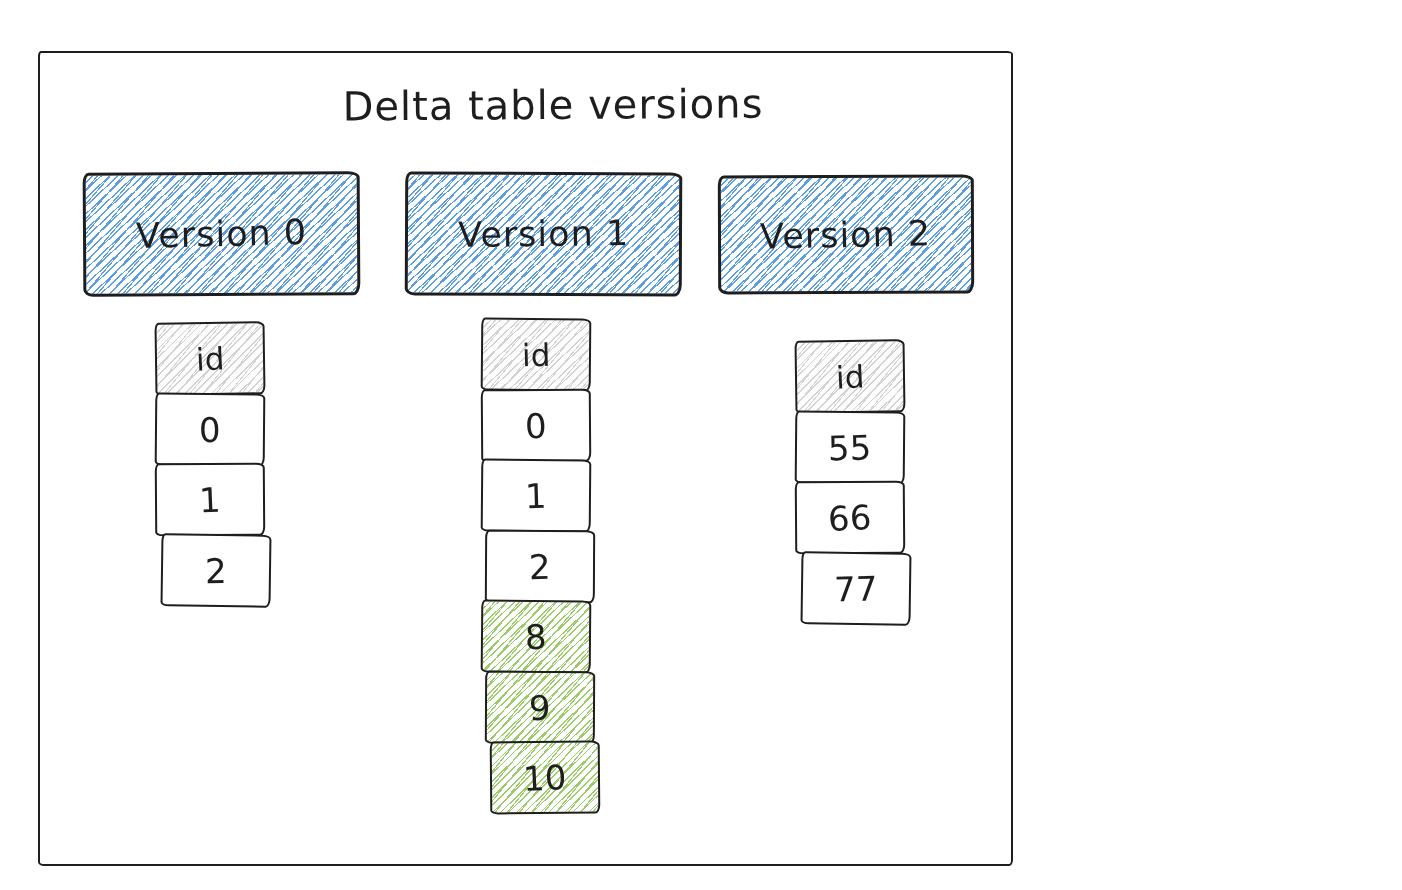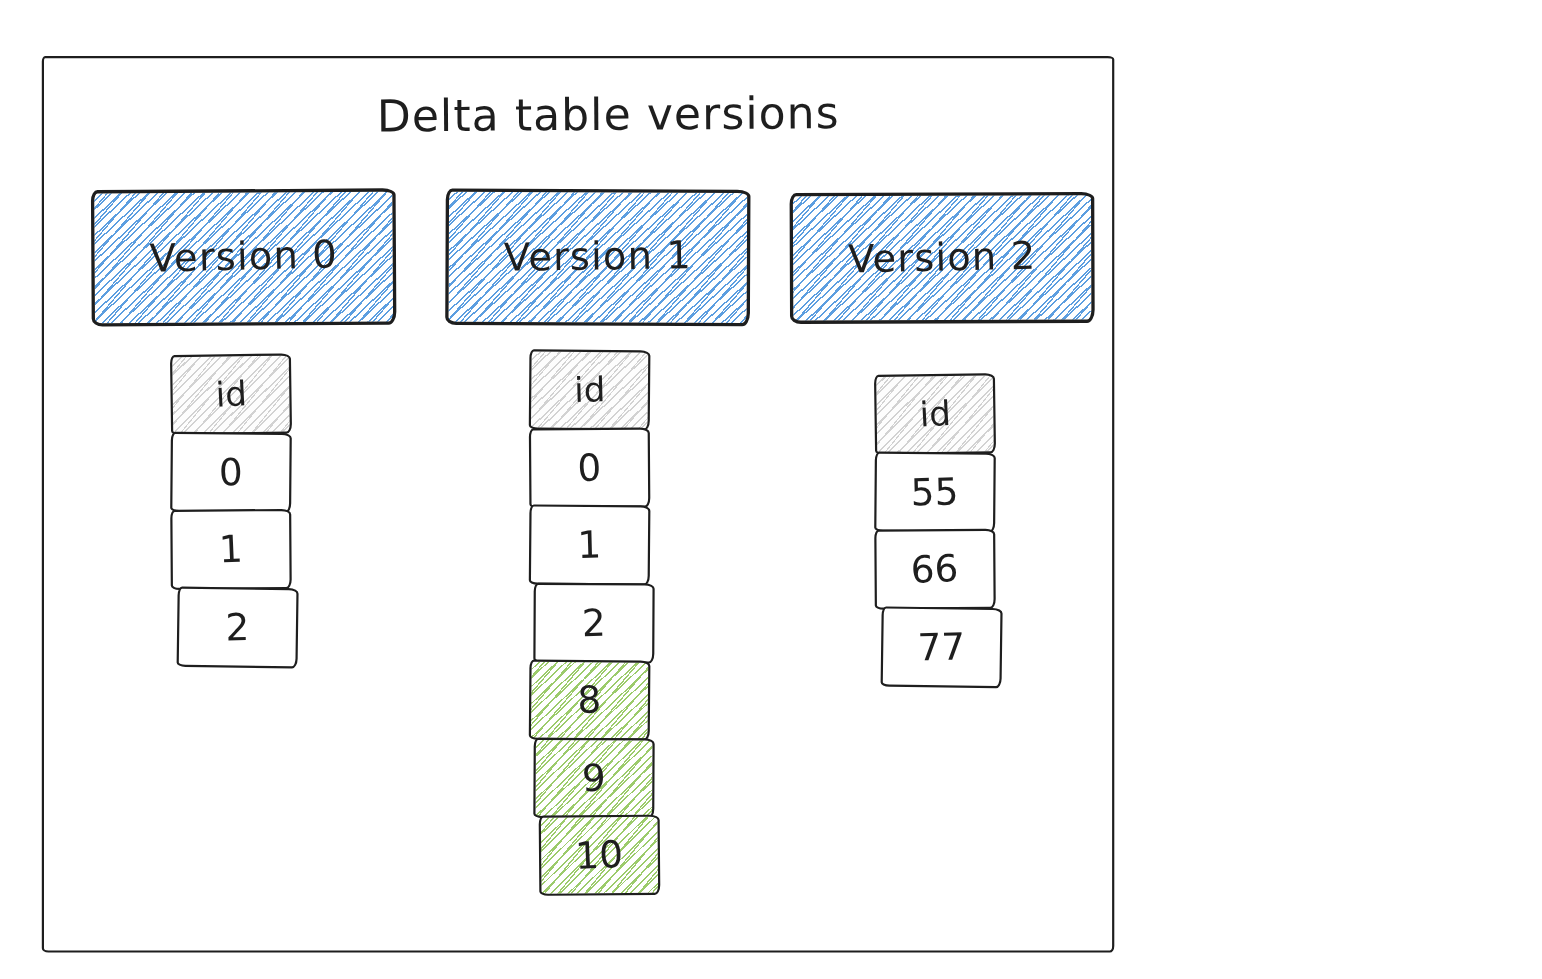--- a/index.html
+++ b/index.html
@@ -43,21 +43,21 @@
     display: flex; align-items: center; justify-content: center;
     font-size: 35px;
     letter-spacing: 1px;
     background:
       repeating-linear-gradient(137deg, transparent 0 4.4px, var(--blue-hatch, #5c9ee0) 4.4px 5.7px),
       repeating-linear-gradient(131deg, transparent 0 8.4px, var(--blue-hatch, #5c9ee0) 8.4px 9.6px),
       #ffffff;
   }
   .vh0 { left: 83px;  top: 172px; width: 277px; transform: rotate(-0.35deg); }
   .vh1 { left: 405px; top: 172px; width: 277px; transform: rotate(0.25deg); }
-  .vh2 { left: 718px; top: 175px; width: 277px; height: 119px; transform: rotate(-0.2deg); }
+  .vh2 { left: 718px; top: 175px; width: 256px; height: 119px; transform: rotate(-0.2deg); }
   .version-header .lbl { transform: rotate(-1deg); }
 
   
   .column { position: absolute; display: flex; flex-direction: column; width: 112px; }
   .col0 { left: 155px; top: 322px; }
   .col1 { left: 481px; top: 318px; }
   .col2 { left: 795px; top: 340px; }
 
   .cell {
     width: 110px; height: 73px;

